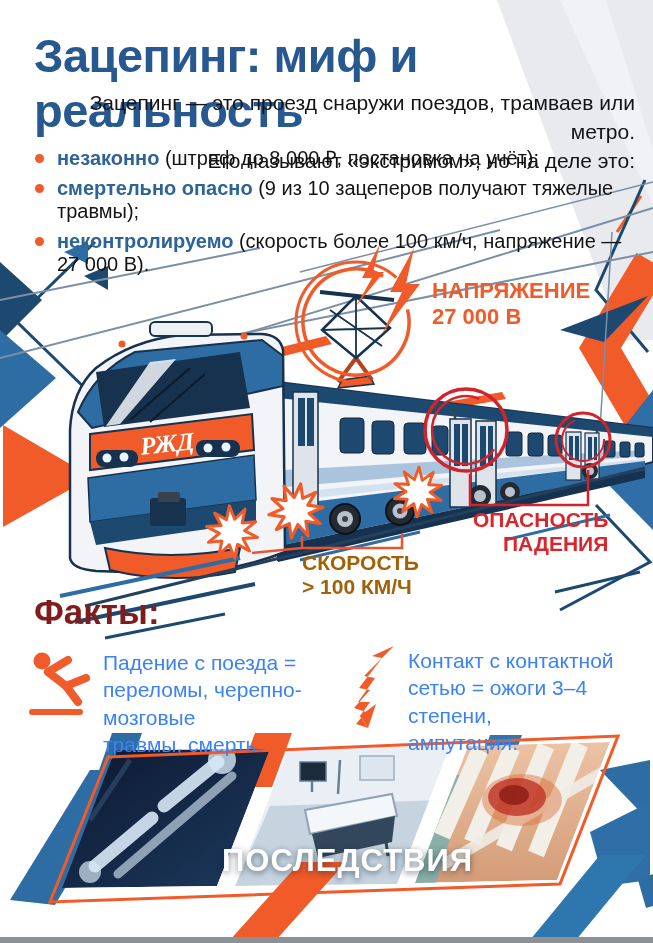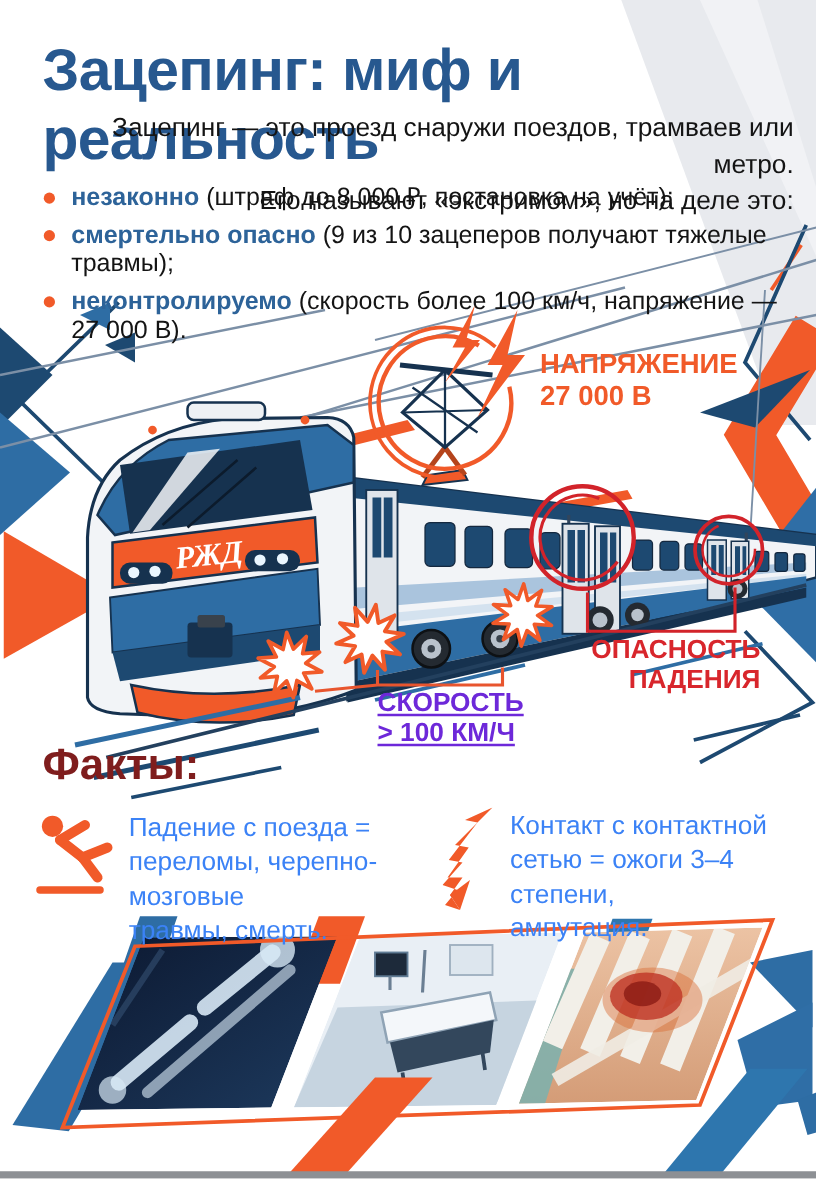--- a/index.html
+++ b/index.html
@@ -22,21 +22,21 @@
     font-size:21px; line-height:1.37; color:#141414; white-space:pre-line;text-align:right;
   }
   ul.bullets { left:35px; top:147px; width:610px; position:absolute; z-index:2; list-style:none; }
   ul.bullets li { display:flex; align-items:flex-start; margin-bottom:7px; font-size:20px; line-height:1.15; }
   .dot { flex:0 0 9px; width:9px; height:9px; border-radius:50%; background:#f15a29; margin:7px 13px 0 0; }
   .lead { font-weight:bold; color:#2d6399; white-space:pre; }
   .rest { color:#141414; white-space:pre-wrap; }
 
   .callout { font-weight:bold; white-space:pre-line; line-height:1.16; }
   .voltage { left:432px; top:278px; font-size:22px; color:#f15a29; }
-  .speed   { left:302px; top:551px; font-size:21px; color:#6d28d9;text-decoration:underline; }
+  .speed   { left:302px; top:551px; font-size:21px; color:#a16207; }
   .fall    { left:473px; top:508px; font-size:21px; color:#d8262c;text-align:right; }
 
   .facts-heading { left:34px; top:592px; font-size:35px; font-weight:bold; color:#7f1d1d; }
   .fact-text { font-size:21px; line-height:1.3; color:#3b82f6; white-space:pre-line; }
   .fact1 { left:103px; top:649px; width:250px; }
   .fact2 { left:408px; top:647px; width:250px; }
   .fact-icon { position:absolute; z-index:2; }
 
   .consequences-title {
     left:222px; top:843px; width:260px;
@@ -352,15 +352,16 @@
 травмы, смерть.</p>
 
   <svg class="fact-icon" style="left:354px; top:646px;" width="46" height="82" viewBox="0 0 46 82">
     <polygon fill="#f15a29" points="40,0 10,30 21,32 4,56 16,56 6,70 14,82 2,78 12,66 0,62 16,44 5,42 28,12 18,10"></polygon>
     <polygon fill="#f15a29" points="6,70 22,58 14,82"></polygon>
   </svg>
   <p class="txt fact-text fact2">Контакт с контактной
 сетью = ожоги 3–4 степени,
 ампутация.</p>
 
+  <div class="txt consequences-title">ПОСЛЕДСТВИЯ</div>
 
   <div class="bottom-strip"></div>
 </div>
 
 </body></html>

